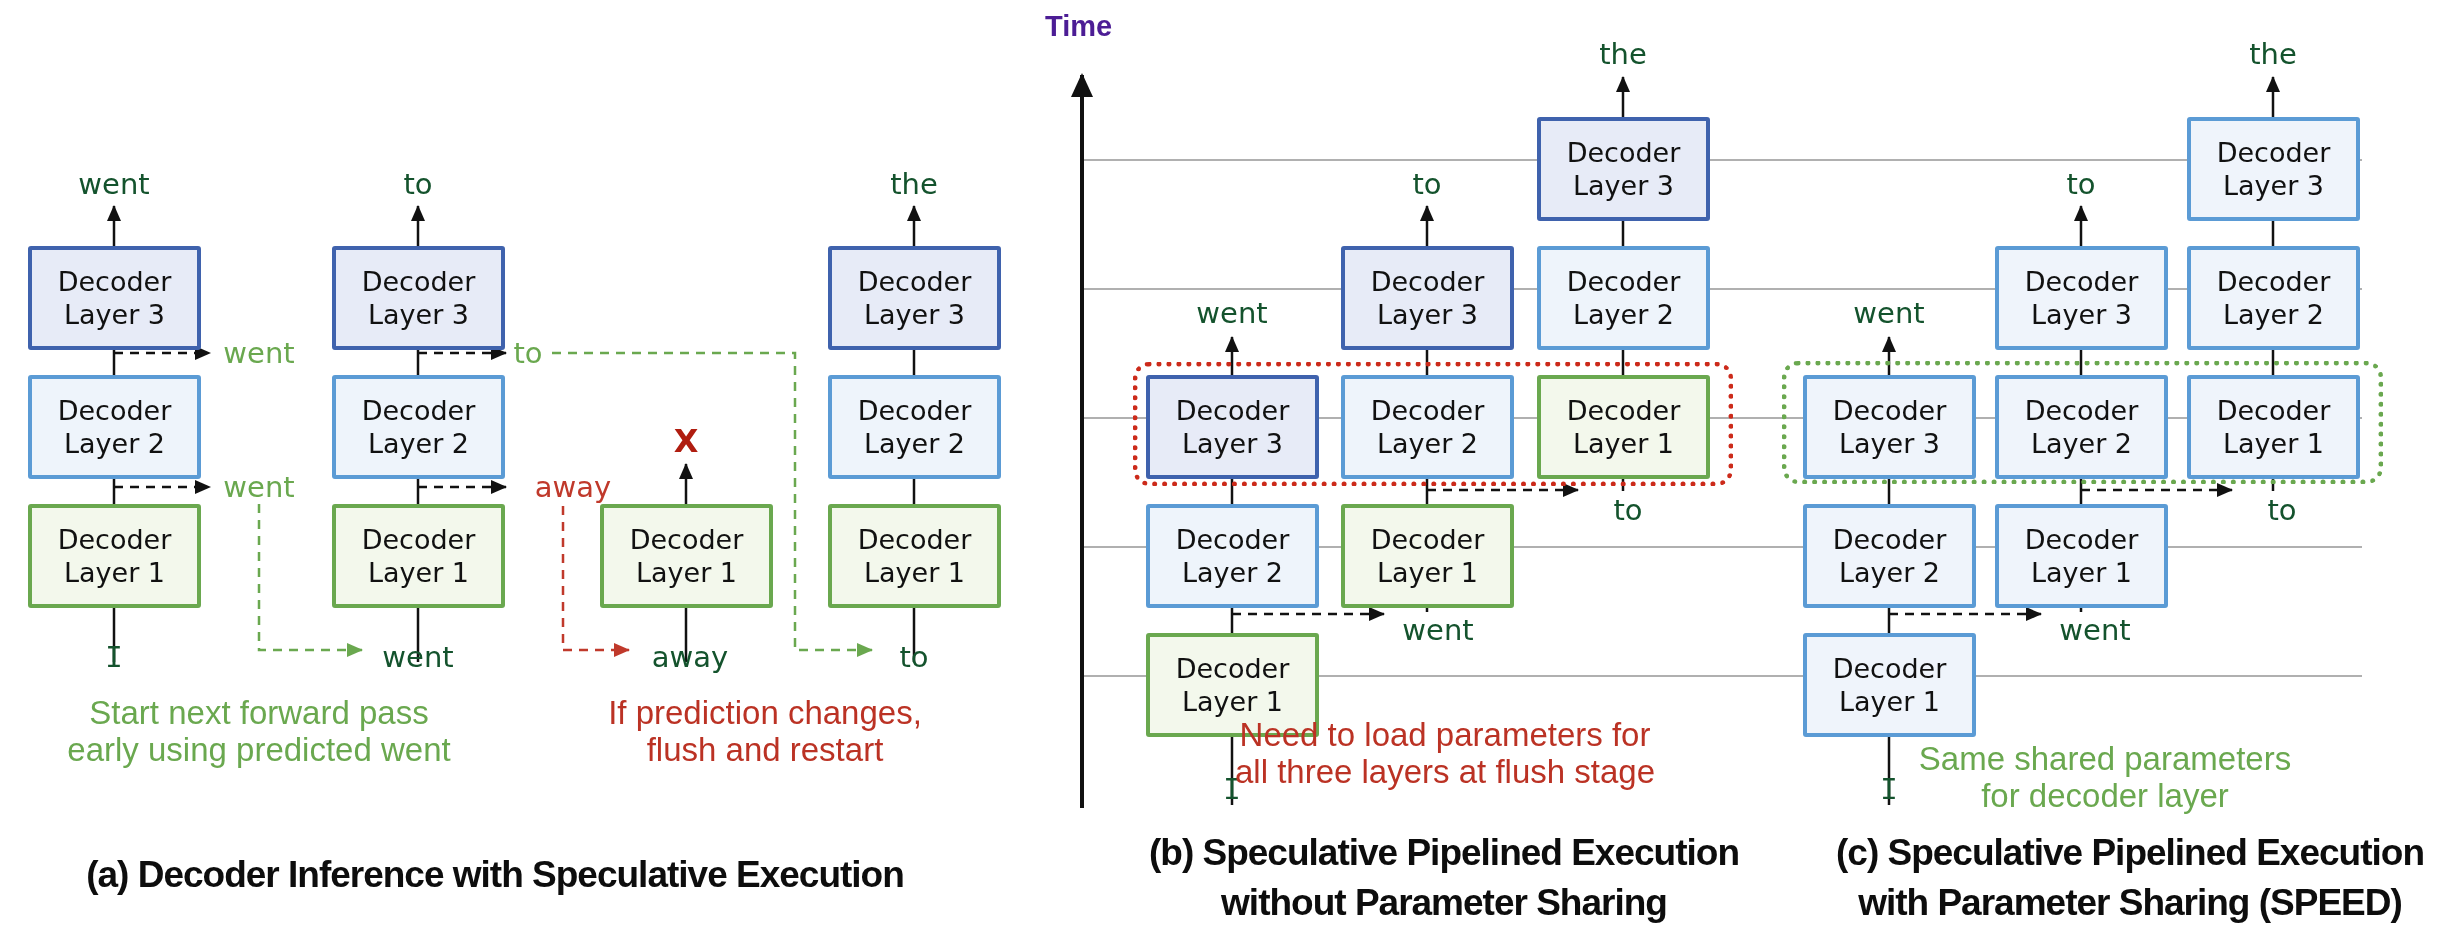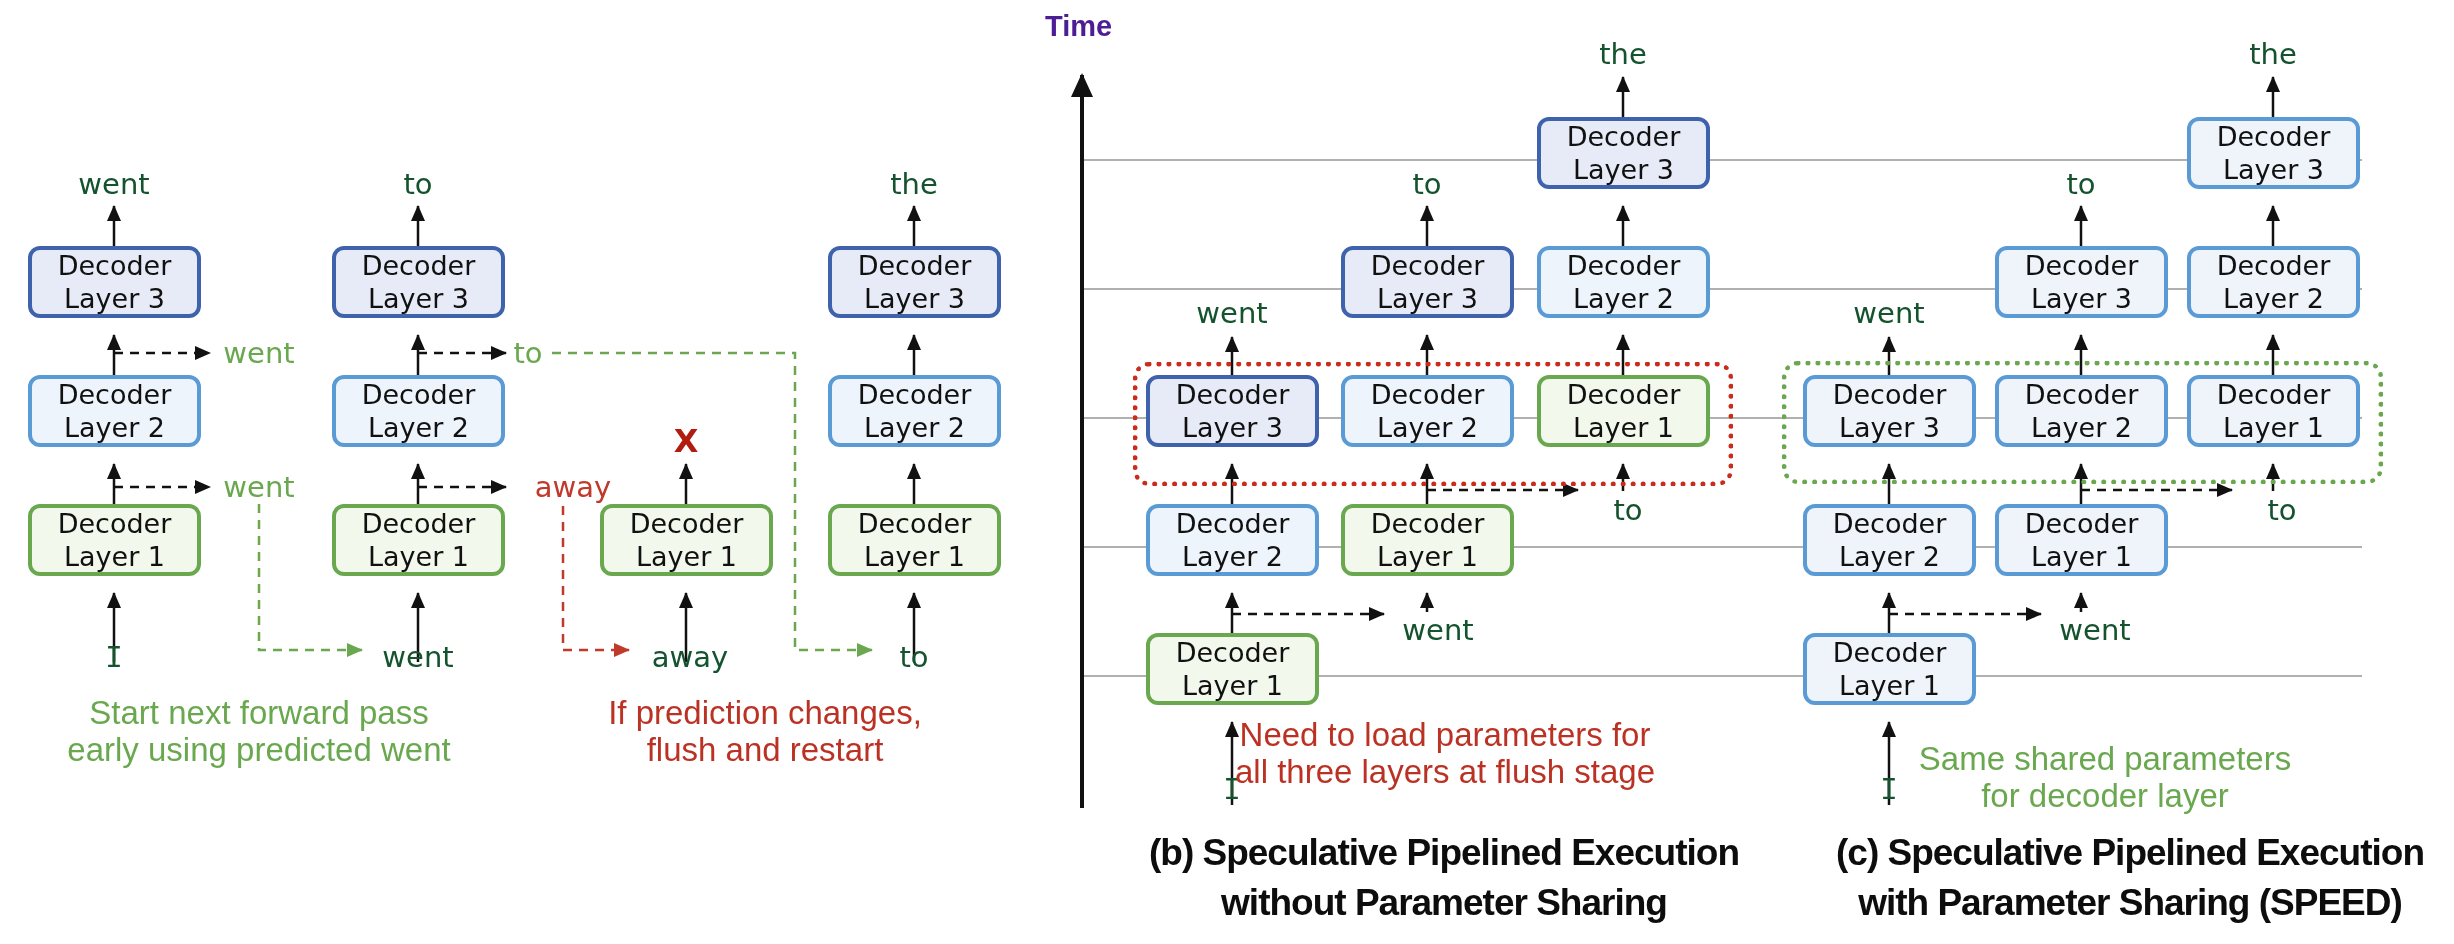--- a/index.html
+++ b/index.html
@@ -2,22 +2,22 @@
 <html><head>
 <meta charset="utf-8">
 <style>
   html,body{margin:0;padding:0;background:#fff;}
   .stage{position:relative;width:2454px;height:944px;background:#ffffff;
          font-family:"DejaVu Sans",sans-serif;color:#1a1a1a;overflow:hidden;}
   svg.layer{position:absolute;left:0;top:0;z-index:1;}
   .dotrect{position:absolute;z-index:2;border-radius:16px;}
   .dotrect.red{border:5px dotted #cc2a1a;}
   .dotrect.green{border:5px dotted #6aa84f;}
-  .box{position:absolute;z-index:3;width:173px;height:72px;box-sizing:border-box;
-       border:4px solid #000;border-radius:12px;display:flex;flex-direction:column;
+  .box{position:absolute;z-index:3;width:173px;height:104px;box-sizing:border-box;
+       border:4px solid #000;border-radius:3px;display:flex;flex-direction:column;
        align-items:center;justify-content:center;font-size:27px;line-height:33px;
        text-align:center;color:#111;}
   .box.green{border-color:#6aa84f;background:#f3f8ec;}
   .box.blue{border-color:#5b9bd5;background:#eef4fb;}
   .box.dark{border-color:#3f62ad;background:#e7ebf7;}
   .box.shared{border-color:#5b9bd5;background:#eff4fb;}
   .lbl{position:absolute;z-index:4;transform:translateX(-50%);white-space:nowrap;
        font-size:29px;color:#14532d;}
   .lbl.green{color:#6aa84f;}
   .lbl.red{color:#c0392b;}
@@ -267,20 +267,21 @@
   <div class="lbl" style="left:914px;top:640px;">to</div>
 
   <div class="note green" style="left:259px;top:694px;">
     <div>Start next forward pass</div>
     <div>early using predicted went</div>
   </div>
   <div class="note red" style="left:765px;top:694px;">
     <div>If prediction changes,</div>
     <div>flush and restart</div>
   </div>
+  <div class="caption" style="left:495px;top:853px;line-height:44px;">(a) Decoder Inference with Speculative Execution</div>
 
   <div class="time-label" style="left:1045px;top:10px;">Time</div>
   <div class="lbl" style="left:1232px;top:296px;">went</div>
   <div class="lbl" style="left:1427px;top:167px;">to</div>
   <div class="lbl" style="left:1623px;top:37px;">the</div>
   <div class="lbl mono" style="left:1232px;top:772px;">I</div>
   <div class="lbl" style="left:1438px;top:613px;">went</div>
   <div class="lbl" style="left:1628px;top:493px;">to</div>
   <div class="note red" style="left:1445px;top:716px;">
     <div>Need to load parameters for</div>

